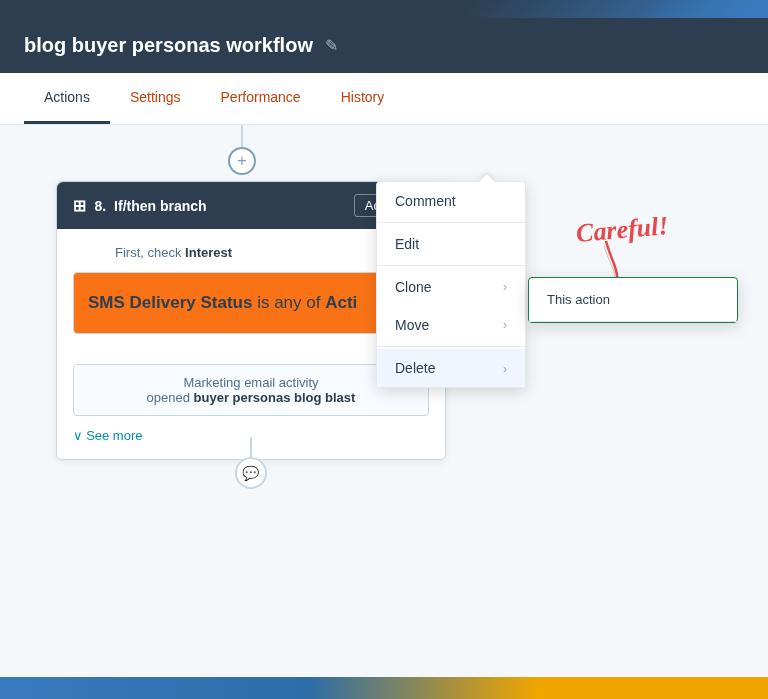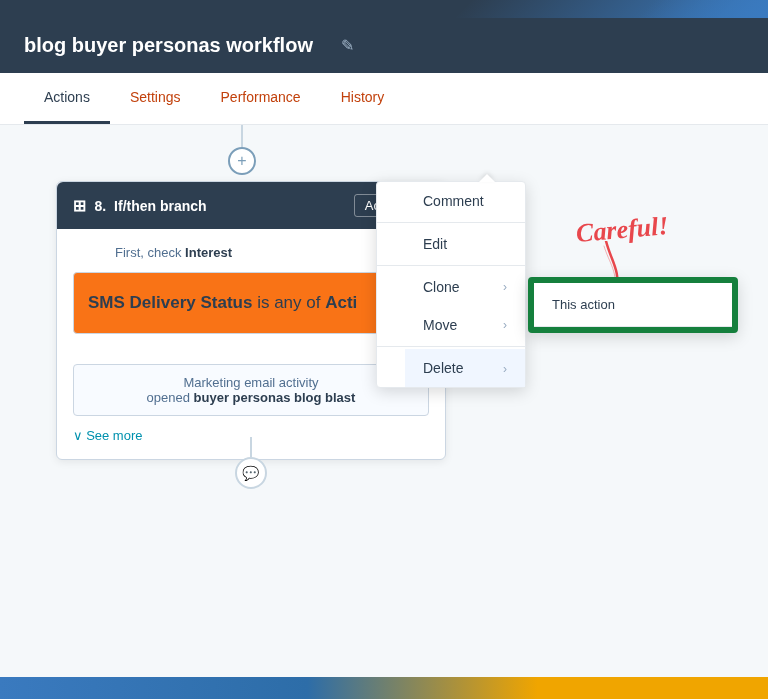--- a/index.html
+++ b/index.html
@@ -28,21 +28,21 @@
       height: 100%;
       background: linear-gradient(135deg, transparent 40%, #3a7abf 100%);
     }
 
     
     .header {
       background: #2d3e50;
       padding: 16px 24px;
       display: flex;
       align-items: center;
-      gap: 28px;
+      gap: 12px;
     }
     .header-title {
       color: #ffffff;
       font-size: 20px;
       font-weight: 600;
     }
     .edit-icon {
       color: #a0b4c8;
       font-size: 16px;
       cursor: pointer;
@@ -243,21 +243,20 @@
       overflow: visible;
     }
     .dropdown-item {
       padding: 11px 18px;
       font-size: 14px;
       color: #2d3e50;
       cursor: pointer;
       display: flex;
       align-items: center;
       justify-content: space-between;
-      margin-left: 28px;
     }
     .dropdown-item.active {
       background: #f0f6ff;
       align-items: flex-end;
     }
     .dropdown-divider {
       height: 1px;
       background: #e5e9ed;
       margin: 2px 0;
     }
@@ -267,21 +266,21 @@
     }
 
     
     .delete-submenu {
       position: absolute;
       top: 152px;
       left: 528px;
       background: #fff;
       border-radius: 4px;
       box-shadow: 0 4px 16px rgba(0,0,0,0.15);
-      border: 6px solid #15803d;
+      border: 1px solid #15803d;
       width: 210px;
       z-index: 101;
     }
     .submenu-item {
       padding: 14px 18px;
       font-size: 13px;
       color: #2d3e50;
       cursor: pointer;
     }
     .submenu-divider {

